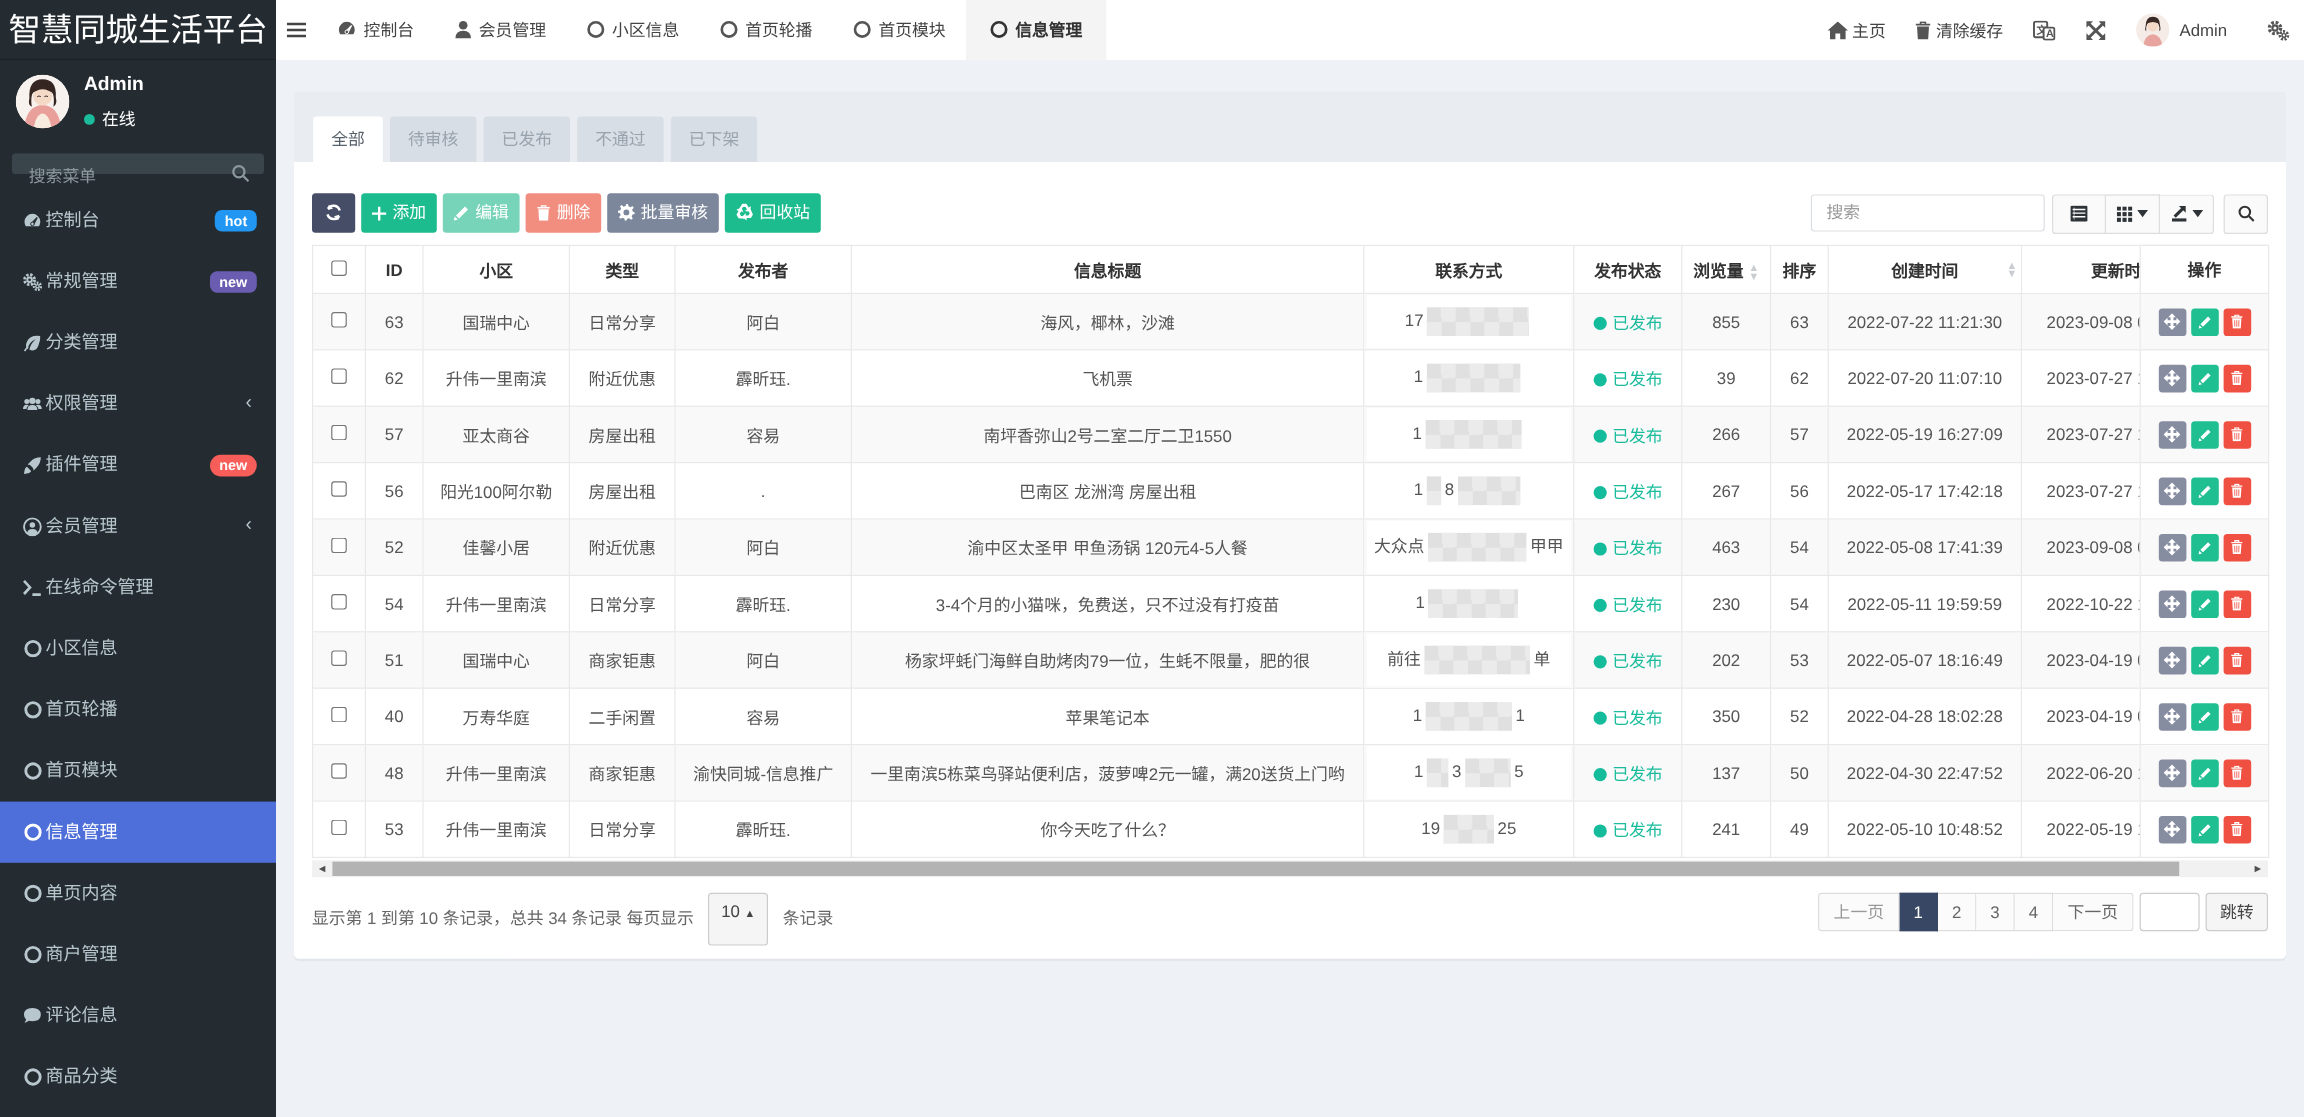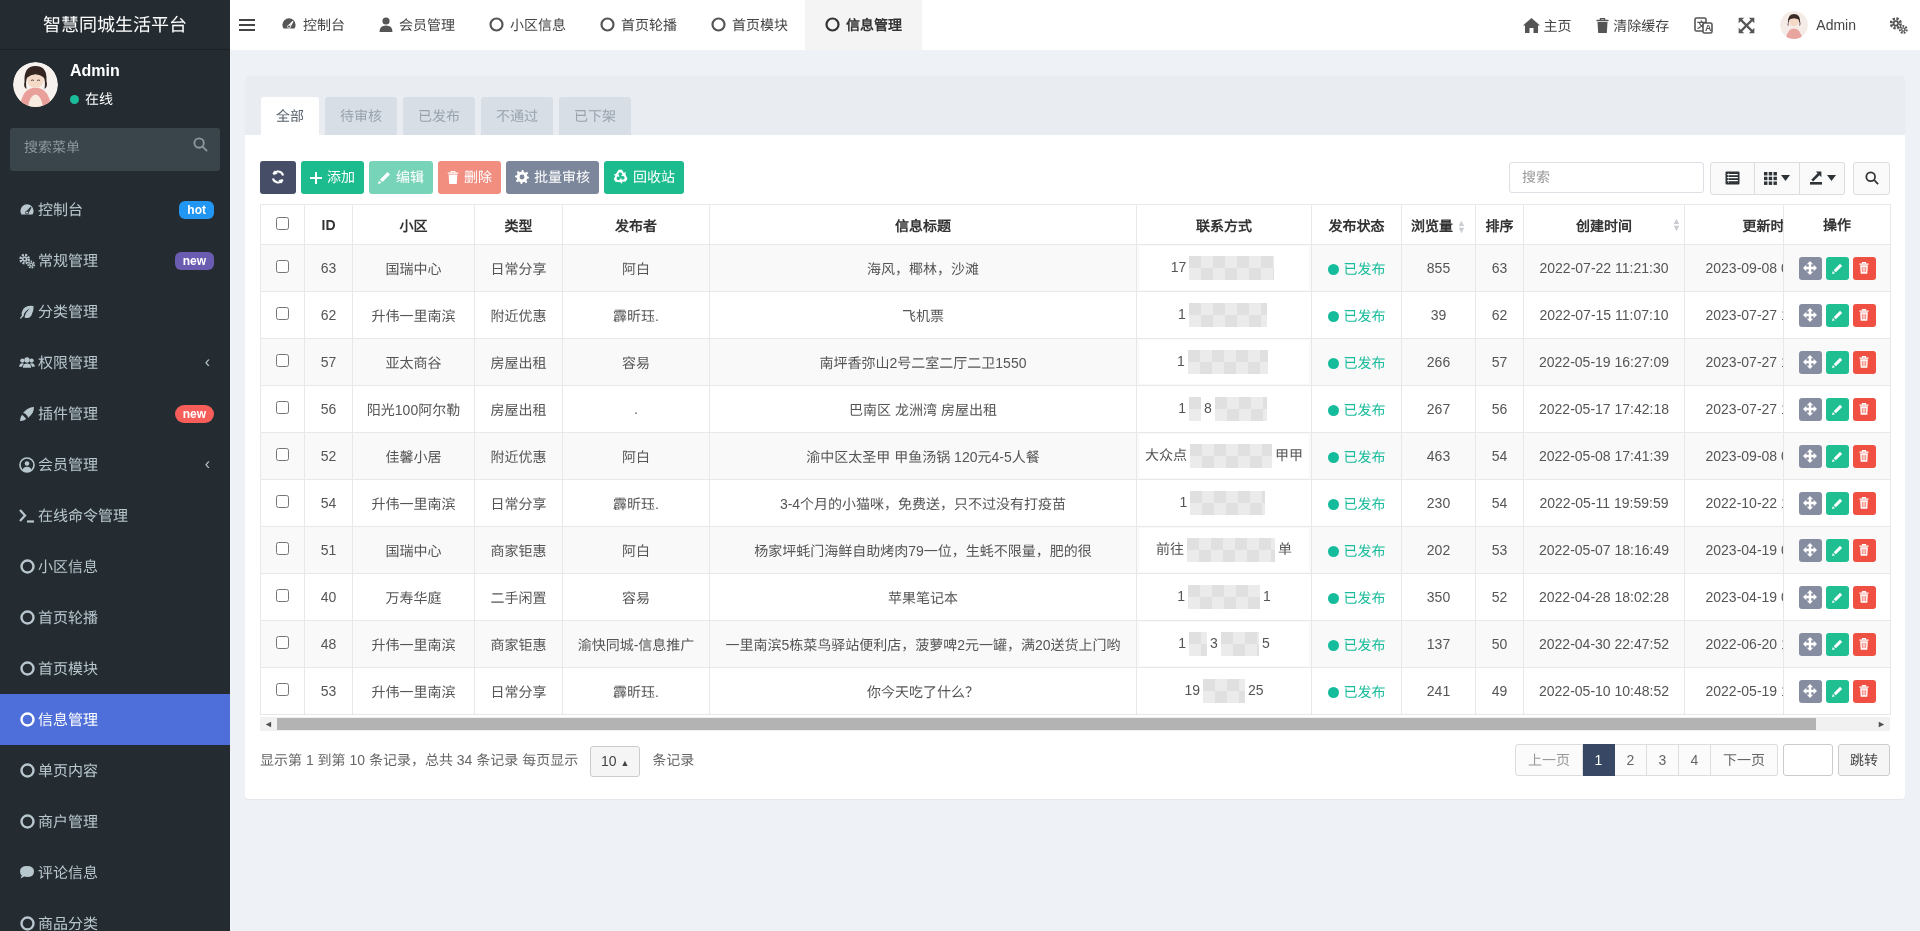--- a/index.html
+++ b/index.html
@@ -1,27 +1,27 @@
 <!DOCTYPE html>
 <html lang="zh-CN"><head>
 <meta charset="utf-8">
 <title>智慧同城生活平台</title>
 <style>
 *{margin:0;padding:0;box-sizing:border-box;}
 html,body{width:1920px;height:931px;overflow:hidden;font-family:"Liberation Sans",sans-serif;}
 body{background:#eef1f5;position:relative;font-size:14px;}
 
 #sidebar{position:absolute;left:0;top:0;width:230px;height:931px;background:#242c31;z-index:30;}
-#logo{height:50px;line-height:50px;text-align:center;color:#fff;font-size:18px;font-weight:500;border-bottom:1px solid #1a2226;}
+#logo{height:50px;line-height:50px;text-align:center;color:#fff;font-size:27px;font-weight:500;border-bottom:1px solid #1a2226;}
 #userpanel{position:relative;height:78px;margin-bottom:0;}
 #userpanel .av{position:absolute;left:13px;top:12px;width:45px;height:45px;border-radius:50%;overflow:hidden;}
 #userpanel .nm{position:absolute;left:70px;top:12px;color:#fff;font-weight:bold;font-size:16px;}
 #userpanel .st{position:absolute;left:70px;top:38px;color:#fff;font-size:14px;}
 #userpanel .st .dot{display:inline-block;width:9px;height:9px;border-radius:50%;background:#1abc9c;margin-right:6px;}
-#sbsearch{margin:0 10px;height:43px;background:#3a444b;border-radius:3px;position:relative;}
+#sbsearch{margin:0 10px;height:17px;background:#3a444b;border-radius:3px;position:relative;}
 #sbsearch .ph{position:absolute;left:14px;top:8px;color:#8c979e;font-size:14px;}
 #sbsearch svg{position:absolute;right:12px;top:9px;}
 #menu{list-style:none;margin-top:13px;}
 #menu li{height:51px;line-height:51px;position:relative;color:#b8c7ce;font-size:15px;}
 #menu li .mi{position:absolute;left:19px;top:0;width:16px;height:51px;display:flex;align-items:center;justify-content:center;}
 #menu li .mt{margin-left:38px;}
 #menu li.active{background:#4e6fd9;color:#fff;}
 #menu .badge{position:absolute;right:16px;top:50%;margin-top:-9px;height:18px;line-height:18px;padding:0 8px;border-radius:6px;color:#fff;font-size:12px;font-weight:bold;}
 #menu .b-blue{background:#2196f3;}
 #menu .b-purple{background:#6a5cb0;}
@@ -82,21 +82,21 @@
 .ab-gray{background:#878da0;}
 .ab-green{background:#20bf92;}
 .ab-red{background:#ef5041;}
 
 #hscroll{position:absolute;left:0;top:513px;width:1630px;height:14px;background:#f1f1f1;}
 #hscroll .thumb{position:absolute;left:17px;top:1px;width:1539px;height:12px;background:#b3b3b3;}
 #hscroll .ar{position:absolute;top:0;width:17px;height:14px;color:#505050;font-size:9px;line-height:14px;text-align:center;}
 
 #pgn{position:absolute;left:15px;top:595px;right:15px;height:60px;color:#666;}
 #pgn .info{position:absolute;left:0;top:14px;height:32px;line-height:32px;font-size:14px;}
-.psel{display:inline-block;height:31px;line-height:29px;border:1px solid #ccc;border-radius:3px;background:#f5f5f5;padding:0 10px;margin:0 8px;color:#444;vertical-align:middle;}
+.psel{display:inline-block;height:44px;line-height:29px;border:1px solid #ccc;border-radius:3px;background:#f5f5f5;padding:0 10px;margin:0 8px;color:#444;vertical-align:middle;}
 #pages{position:absolute;right:0;top:14px;height:32px;display:flex;padding-left:24px;}
 #pages .pg{min-width:32px;height:32px;line-height:30px;padding:0 12px;border:1px solid #ddd;border-left:none;background:#fbfbfb;text-align:center;color:#666;font-size:14px;}
 #pages .pg.num{padding:0;}
 #pages .pg.first{border-left:1px solid #ddd;border-radius:3px 0 0 3px;color:#999;}
 #pages .pg.lastp{border-radius:0 3px 3px 0;}
 #pages .pg.on{background:#384763;color:#fff;border-color:#384763;}
 #pages .jump{width:50px;height:32px;border:1px solid #ccc;border-radius:3px;background:#fff;margin-left:5px;}
 #pages .go{width:52px;height:32px;line-height:30px;border:1px solid #ccc;border-radius:3px;background:#f5f5f5;text-align:center;color:#444;margin-left:5px;}
 
 .mz{display:inline-block;height:24px;margin:0 3px;vertical-align:middle;background:repeating-conic-gradient(#ebebeb 0% 25%,#e0e0e0 0% 50%) 0 0/24px 24px;}
@@ -441,21 +441,21 @@
                 <td><input type="checkbox" style=""></td>
                 <td>62</td>
                 <td>升伟一里南滨</td>
                 <td>附近优惠</td>
                 <td>霹昕珏.</td>
                 <td>飞机票</td>
                 <td>1<span class="mz" style="width:78px;"></span></td>
                 <td><span class="status"><span class="dot"></span>已发布</span></td>
                 <td>39</td>
                 <td>62</td>
-                <td>2022-07-15 11:07:10</td>
+                <td>2022-07-20 11:07:10</td>
                 <td>2023-07-27 15:05:24</td>
                 <td></td>
               </tr>
         <tr class="odd">
                 <td><input type="checkbox" style=""></td>
                 <td>57</td>
                 <td>亚太商谷</td>
                 <td>房屋出租</td>
                 <td>容易</td>
                 <td>南坪香弥山2号二室二厅二卫1550</td>

